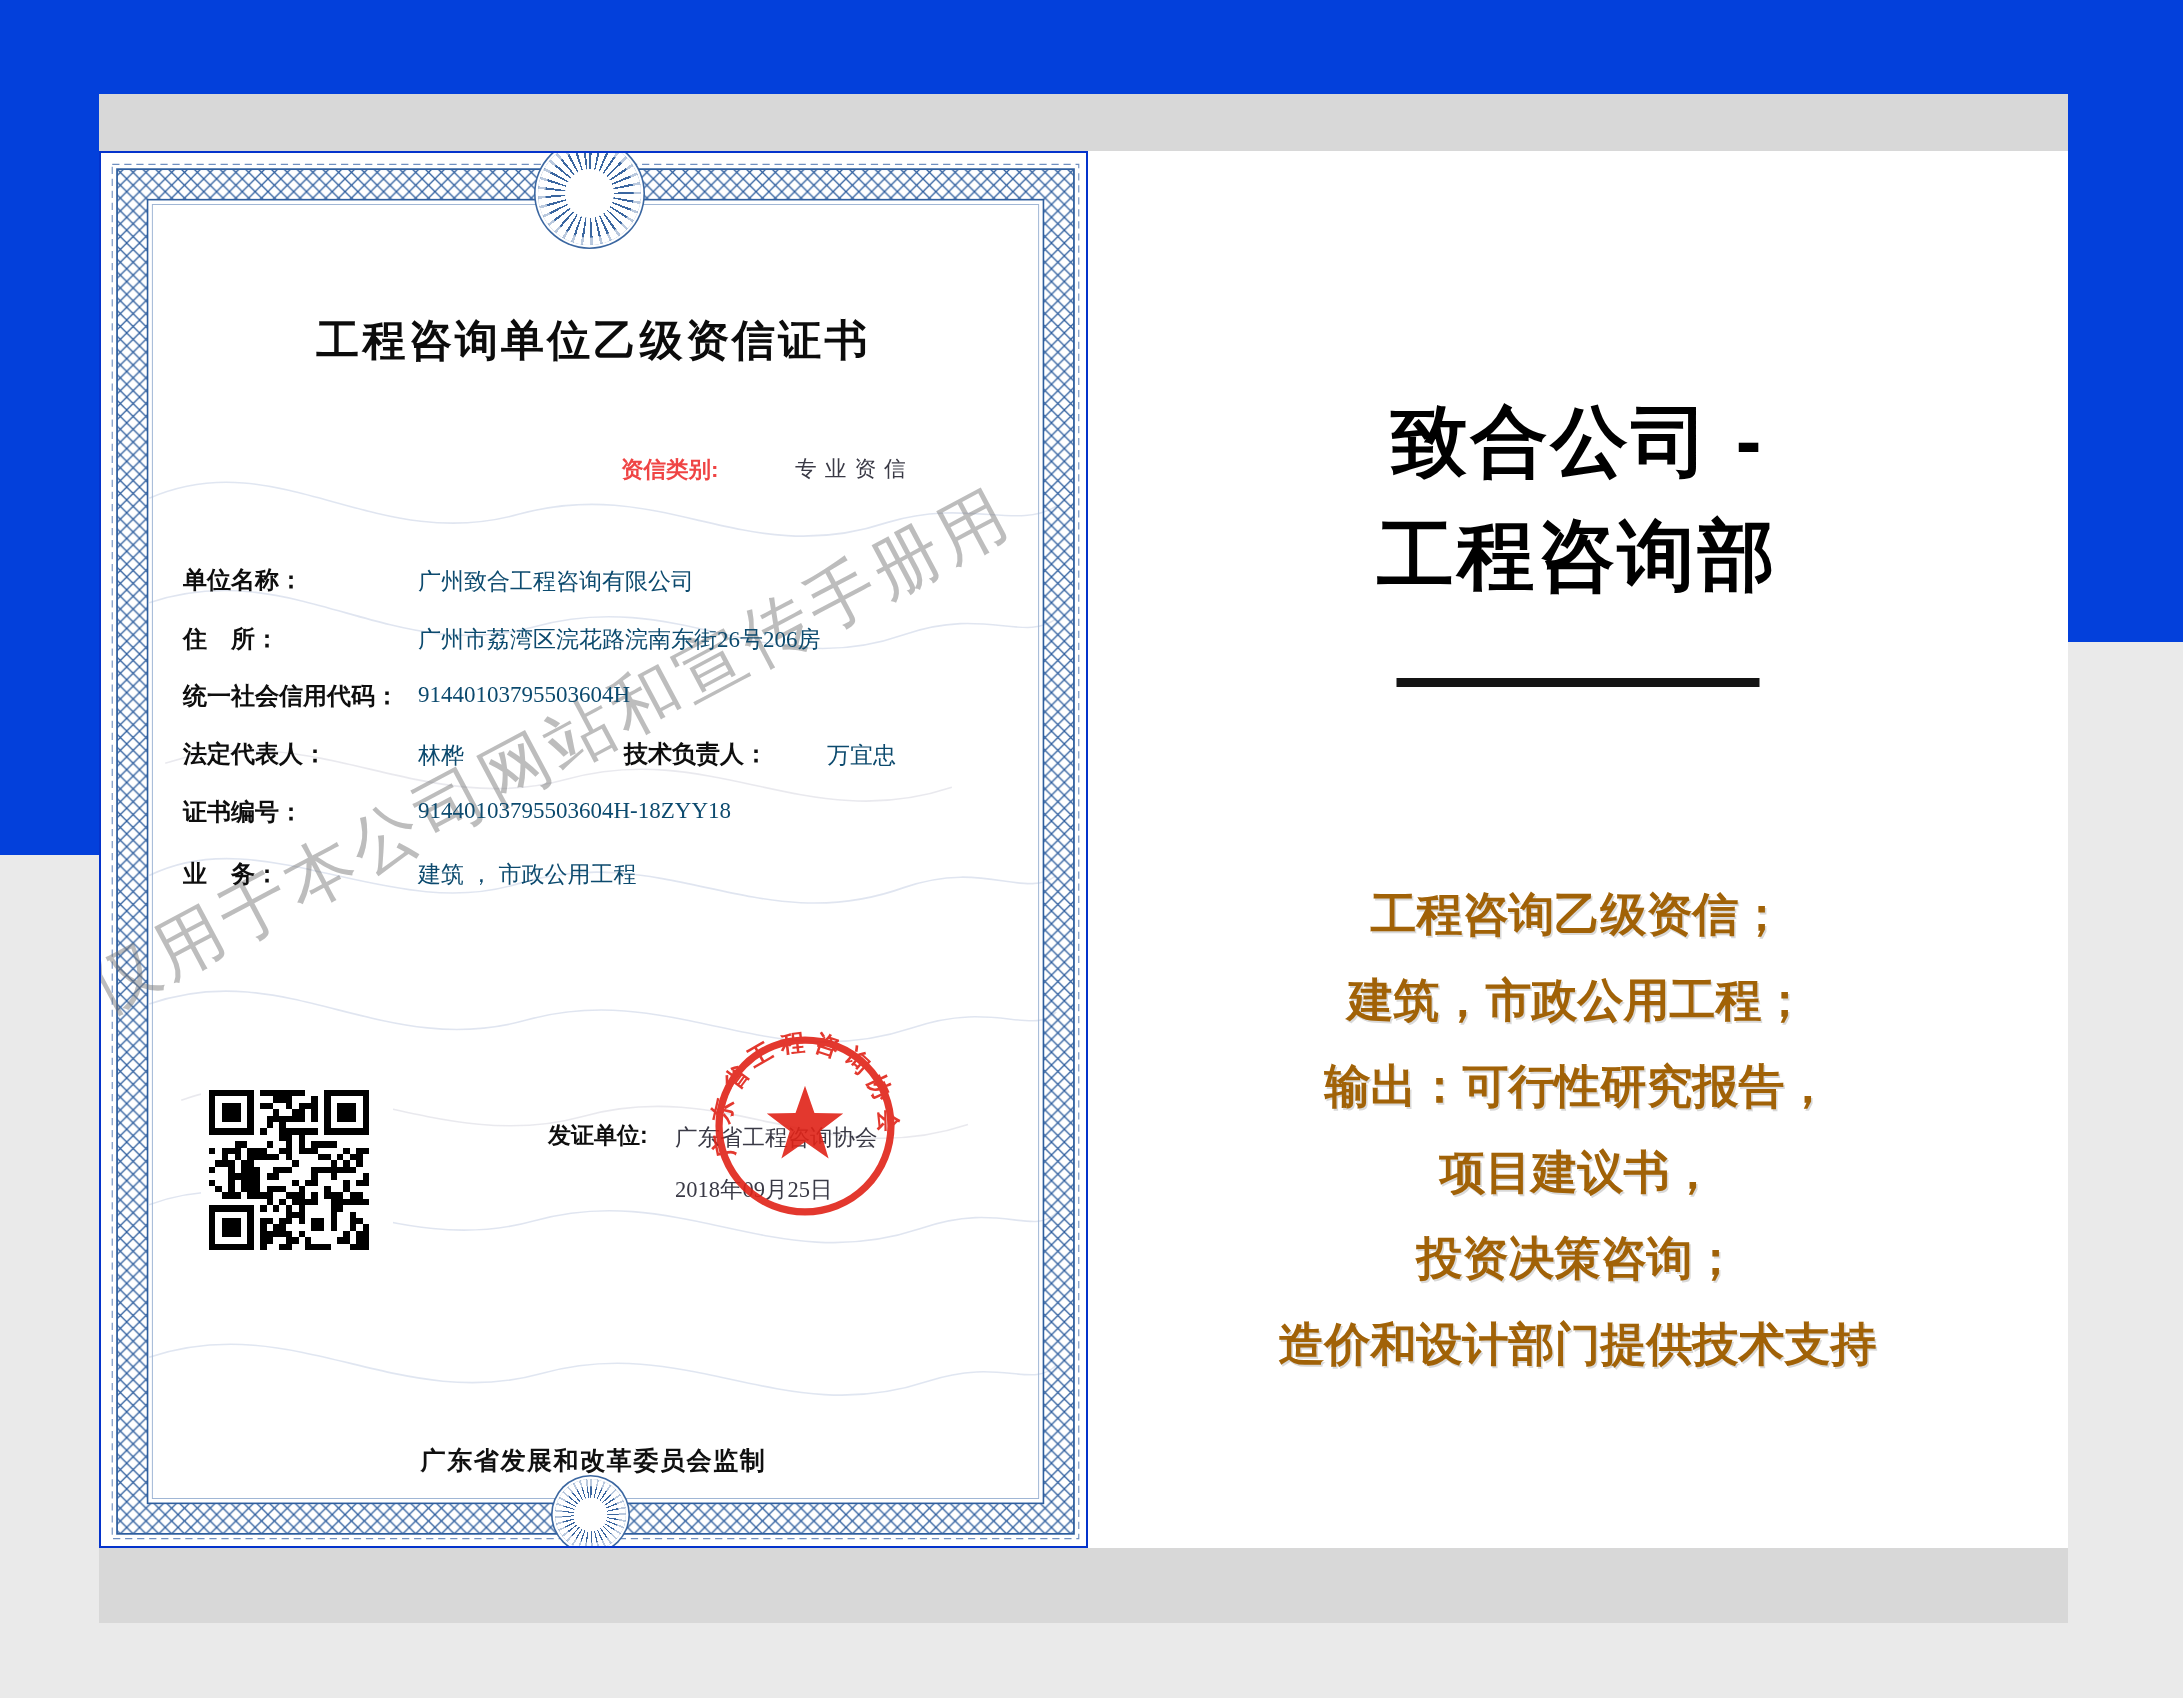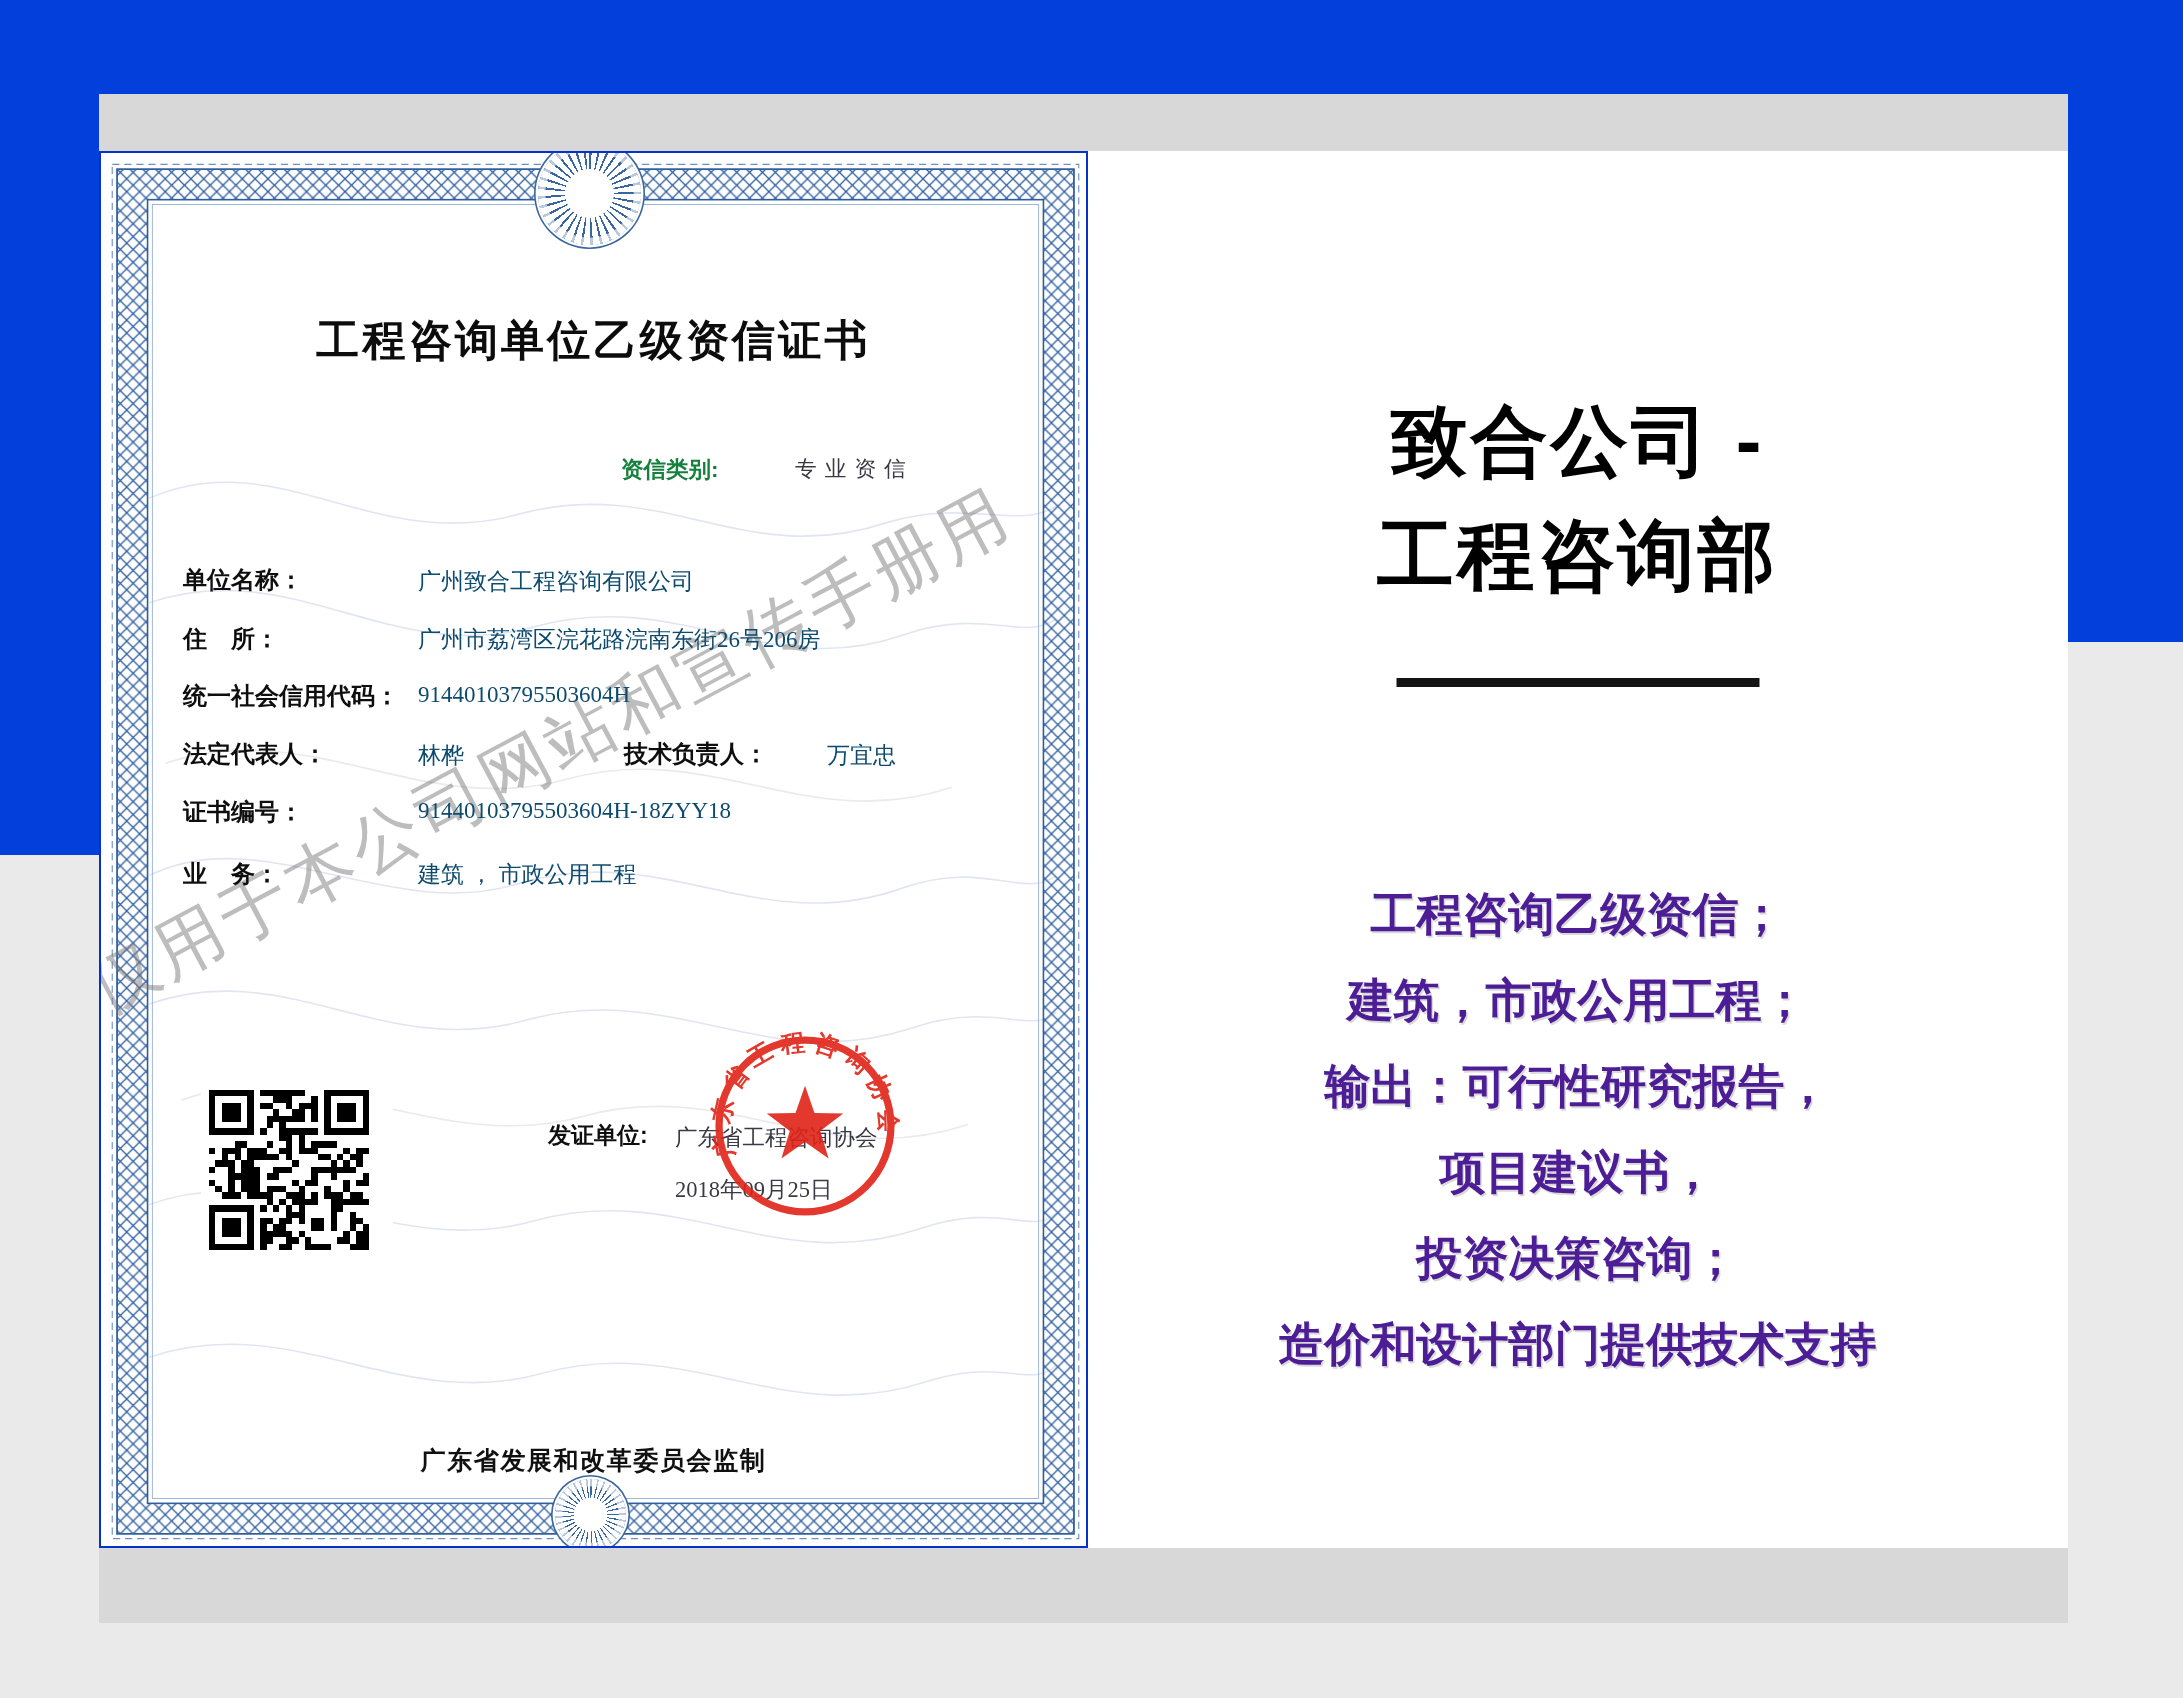--- a/index.html
+++ b/index.html
@@ -16,39 +16,39 @@
   .cert-layer{left:0;top:0;width:989px;height:1397px;}
   .rosette{border-radius:50%;
     background:radial-gradient(circle,#ffffff 0 33%,rgba(255,255,255,0) 34%),
                repeating-conic-gradient(#3a66a0 0deg 3deg,#ffffff 3deg 11deg);
     box-shadow:0 0 0 2.4px #fff,0 0 0 4px #3a66a0,inset 0 0 0 7.2px rgba(255,255,255,.65);}
   .watermark{left:449px;top:598px;transform:translate(-50%,-50%) rotate(-28deg);
     font-size:69px;letter-spacing:4.8px;white-space:nowrap;color:rgba(118,118,118,.48);
     font-family:"Liberation Serif",serif;font-weight:400;}
   .cert-title{left:0;top:159px;width:100%;text-align:center;font-size:43px;font-weight:900;
     letter-spacing:3.2px;color:#0c0c0c;font-family:"Liberation Serif",serif;}
-  .cat-label{left:520px;top:301px;font-size:22.5px;font-weight:800;color:#15803d;}
+  .cat-label{left:520px;top:301px;font-size:22.5px;font-weight:800;color:#ef4444;}
   .cat-value{left:694px;top:301px;font-size:21.7px;letter-spacing:8px;color:#3a3a46;
     font-family:"Liberation Serif",serif;text-align:right;}
   .f-label{font-size:24px;font-weight:800;color:#0e0e0e;white-space:nowrap;}
   .f-value{font-size:23px;color:#0c4a6e;font-family:"Liberation Serif",serif;white-space:nowrap;}
   .qr-box{left:100px;top:929px;width:176px;height:176px;background:#fff;padding:8px;}
   .issuer-label{left:447px;top:967px;font-size:23px;font-weight:800;color:#0e0e0e;}
   .issuer-value{left:574px;top:969px;font-size:22.5px;color:#3a3a46;font-family:"Liberation Serif",serif;}
   .issue-date{left:574px;top:1021px;font-size:22.5px;color:#3a3a46;font-family:"Liberation Serif",serif;}
   .seal{left:606px;top:875px;width:196px;height:196px;opacity:.9;}
   .cert-footer{left:0;top:1291px;width:100%;text-align:center;font-size:25px;font-weight:700;
     letter-spacing:1.6px;color:#101010;}
   
   .panel{left:1088px;top:0;width:979px;height:1548px;}
   .panel-title{left:0;top:384px;width:100%;text-align:center;font-size:77px;font-weight:900;
     line-height:114px;color:#000;letter-spacing:3.2px;}
   .panel-divider{left:50%;top:678px;transform:translateX(-50%);width:363px;height:8.8px;background:#141414;}
   .panel-body{left:0;top:872px;width:100%;text-align:center;font-size:46px;line-height:86px;
-    color:#4c1d95;font-weight:700;font-family:"Liberation Serif",serif;
+    color:#a16207;font-weight:700;font-family:"Liberation Serif",serif;
     text-shadow:1.6px 1.6px 0 rgba(120,120,120,.28);}
 </style>
 </head>
 <body>
 
 <div class="abs white-main" style="left:99px;top:151px;width:1969px;height:1397px;"></div>
 <div class="abs band-blue" style="left:0;top:0;width:2183px;height:94px;"></div>
 <div class="abs band-blue" style="left:0;top:0;width:99px;height:855px;"></div>
 <div class="abs band-blue" style="left:2068px;top:0;width:116px;height:642px;"></div>
 <div class="abs strip-gray" style="left:99px;top:94px;width:1969px;height:57px;"></div>

